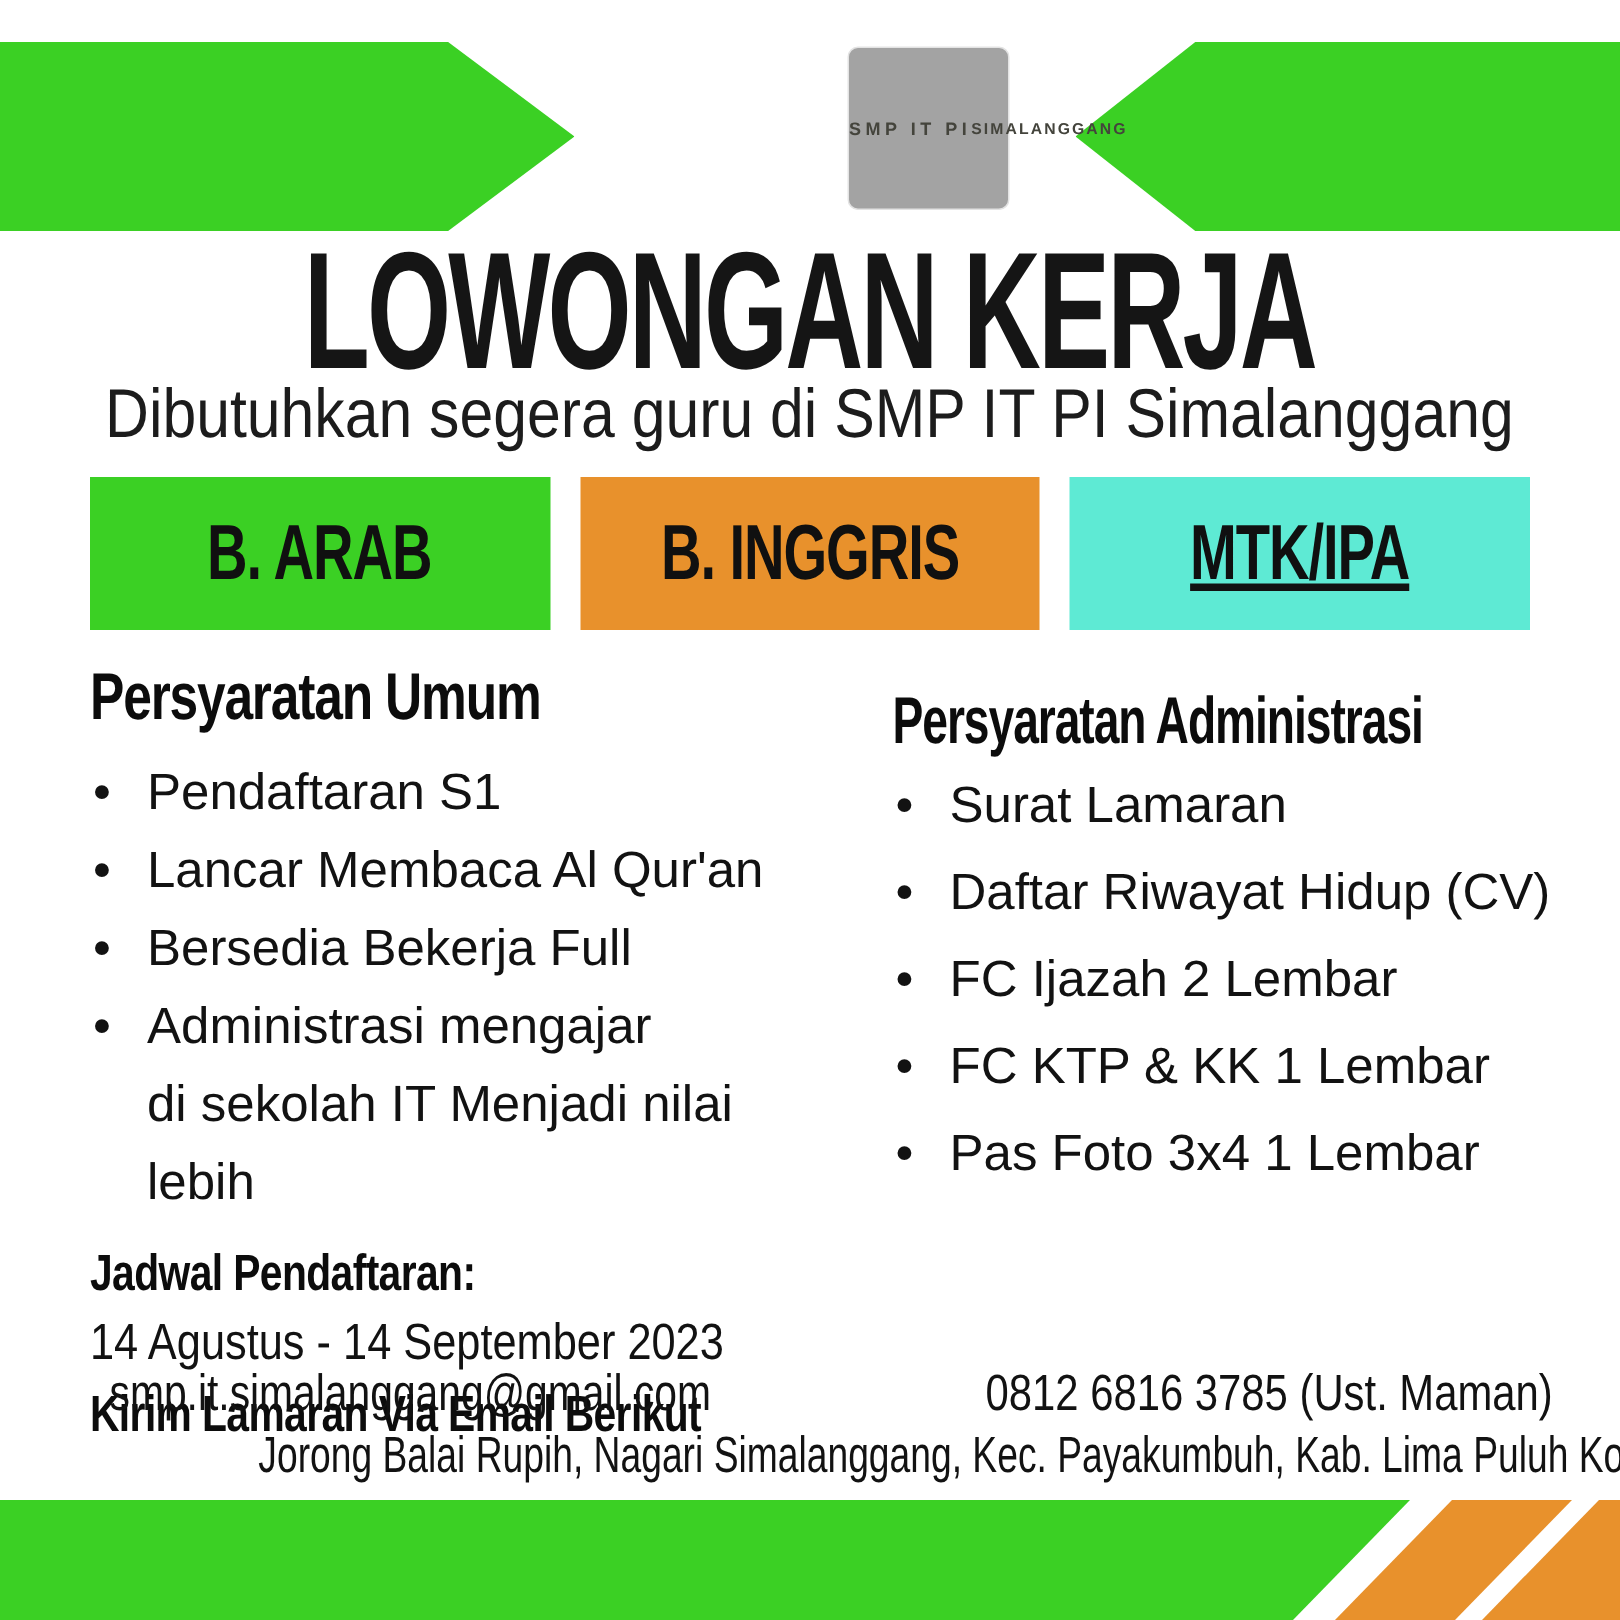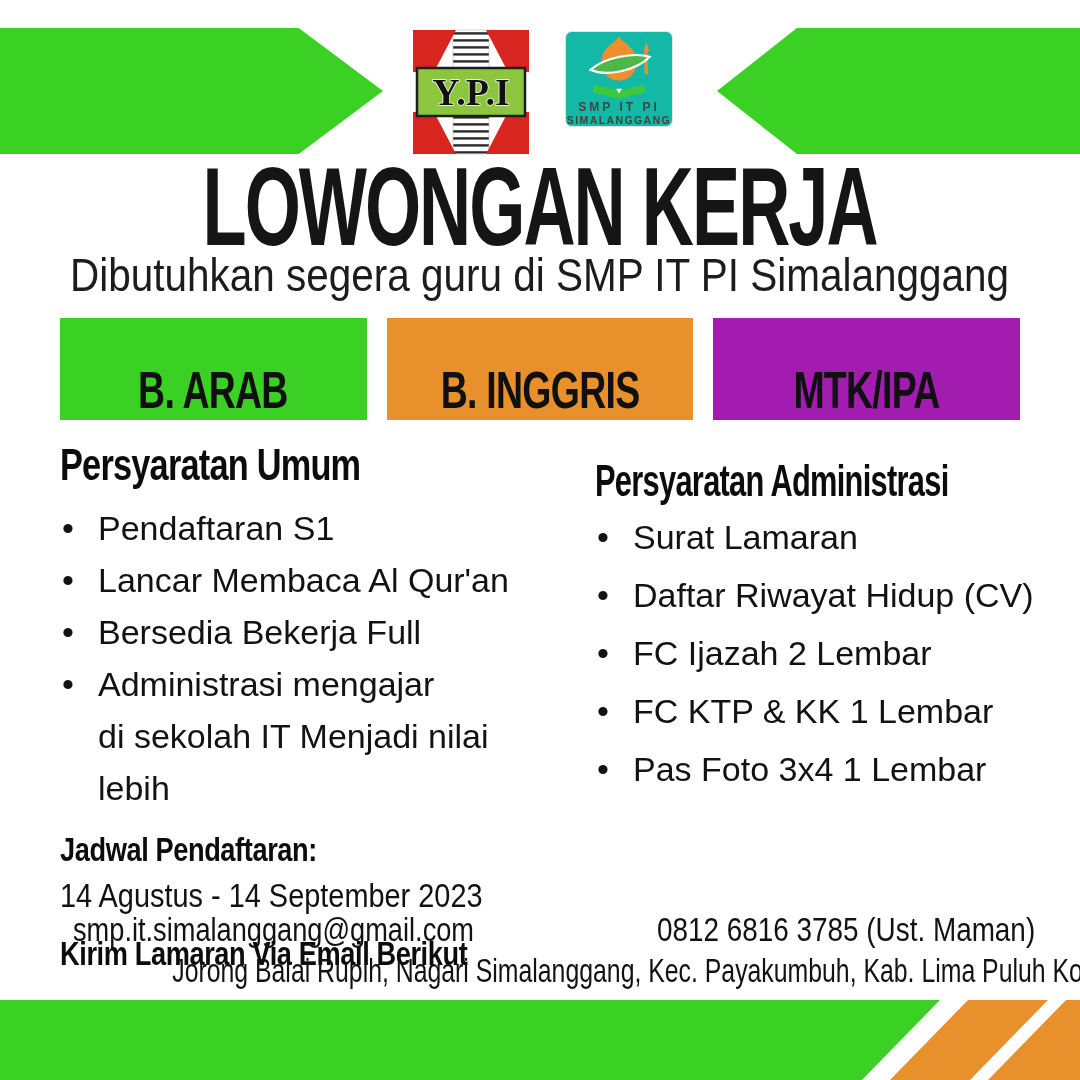--- a/index.html
+++ b/index.html
@@ -13,96 +13,78 @@
     clip-path:polygon(0 0,78% 0,100% 50%,78% 100%,0 100%);}
   .arrow-right{left:717px;top:28px;width:363px;height:126px;
     clip-path:polygon(22% 0,100% 0,100% 100%,22% 100%,0 50%);}
   .band-box{left:0;top:1000px;width:1080px;height:80px;}
   .band-green{clip-path:polygon(0 0,940px 0,862px 100%,0 100%);}
   .stripe-o1{clip-path:polygon(968px 0,1048px 0,970px 100%,890px 100%);}
   .stripe-o2{clip-path:polygon(1066px 0,1230px 0,1152px 100%,988px 100%);}
 
   
   .ypi-logo{left:410px;top:28px;width:122px;height:128px;}
-  .smp-card{left:565px;top:31px;width:108px;height:96px;background:#14b8a6;
+  .smp-card{left:565px;top:31px;width:108px;height:109px;background:#a3a3a3;
     border:1px solid #e3e3e3;border-radius:7px;box-sizing:border-box;
-    display:flex;flex-direction:column;align-items:center;}
+    display:flex;flex-direction:row;align-items:center;}
   .smp-name{font-weight:700;font-size:12px;letter-spacing:3px;color:#44443c;margin-top:1px;white-space:nowrap;}
   .smp-sub{font-weight:700;font-size:10.5px;letter-spacing:1.4px;color:#44443c;white-space:nowrap;}
 
   
   .cond{display:inline-block;white-space:pre;}
   .oL{transform-origin:left center;}
   .oC{transform-origin:center center;}
   .oR{transform-origin:right center;}
 
   
   .title-wrap{left:0;top:152px;width:1080px;text-align:center;}
   .title{font-weight:700;font-size:111px;line-height:1;letter-spacing:-3px;
     transform:scaleX(.65);color:#151515;}
   .subtitle-wrap{left:0;top:250px;width:1080px;text-align:center;}
   .subtitle{font-size:46px;line-height:1.1;transform:scaleX(.88);color:#1c1c1c;}
 
   
   .positions{left:60px;top:318px;width:960px;height:102px;display:flex;gap:20px;}
-  .pos-btn{flex:1;display:flex;align-items:flex-end;justify-content:center;}
+  .pos-btn{flex:1;display:flex;align-items:center;justify-content:center;}
   .pos-label{font-weight:700;font-size:52px;transform:scaleX(.72);color:#101010;letter-spacing:-1px;}
 
   
   .col-left{left:60px;top:442px;width:510px;}
   .col-right{left:595px;top:458px;width:465px;}
   .sec-head{font-weight:700;font-size:44px;line-height:1.04;letter-spacing:-1px;
     transform:scaleX(.78);color:#0c0c0c;margin:0;}
   .sec-head.tight{transform:scaleX(.70);}
   ul.req{list-style:none;margin:14px 0 0 0;padding:0;font-size:34px;}
   ul.req li{position:relative;padding-left:38px;white-space:pre-line;}
   ul.req li::before{content:"\2022";position:absolute;left:2px;top:0;}
   .left-list li{line-height:52px;}
   .right-list li{line-height:38px;margin-bottom:20px;}
 
   .mini-head{font-weight:700;font-size:34px;letter-spacing:-0.5px;
     transform:scaleX(.8);color:#0c0c0c;margin:0;}
-  .dates{font-size:34px;margin:7px 0 19px 0;}
+  .dates{font-size:34px;margin:7px 0 9px 0;}
   .dates .cond{transform:scaleX(.85);}
   .jadwal{margin-top:16px;}
 
   
   .contact-row{left:60px;top:908px;width:975px;display:flex;justify-content:flex-end;
     font-size:34px;line-height:42px;}
   .contact-row .email{transform:scaleX(.80);}
   .contact-row .phone{transform:scaleX(.82);}
   .address-wrap{left:0;top:950px;width:1080px;text-align:center;font-size:34px;line-height:40px;}
   .address-wrap .cond{transform:scaleX(.73);}
 </style>
 </head>
 <body>
 
 <div id="poster">
 
   <div class="abs arrow-left" style="background: rgb(59, 208, 36);"></div>
   <div class="abs arrow-right" style="background: rgb(59, 208, 36);"></div>
 
-  <div class="abs ypi-logo">
-    <svg width="122" height="128" viewBox="0 0 122 128">
-      <defs>
-        <pattern id="stripes" width="8" height="7" patternUnits="userSpaceOnUse">
-          <rect width="8" height="7" fill="#ffffff"></rect>
-          <rect y="4.2" width="8" height="2.4" fill="#2b2b2b"></rect>
-        </pattern>
-      </defs>
-      <rect x="43" y="2" width="36" height="42" fill="url(#stripes)" stroke="#bbb" stroke-width="0.6"></rect>
-      <rect x="43" y="84" width="36" height="42" fill="url(#stripes)" stroke="#bbb" stroke-width="0.6"></rect>
-      <polygon points="3,2 46,2 24,44 3,44" fill="#d8251f"></polygon>
-      <polygon points="76,2 119,2 119,44 98,44" fill="#d8251f"></polygon>
-      <polygon points="3,84 24,84 46,126 3,126" fill="#d8251f"></polygon>
-      <polygon points="98,84 119,84 119,126 76,126" fill="#d8251f"></polygon>
-      <rect x="7" y="40" width="108" height="48" stroke="#1d1d1d" stroke-width="2.5" fill="#8cc63e"></rect>
-      <text x="61" y="77" text-anchor="middle" font-family="Liberation Serif, serif" font-weight="700" font-size="38" fill="#111" stroke="#ffffff" stroke-width="1.4" paint-order="stroke">Y.P.I</text>
-    </svg>
-  </div>
 
   <div class="abs smp-card">
     <svg width="106" height="92" viewBox="0 0 106 92">
       <path d="M53,6 C48,16 29,20 29,42 C29,57 40,67 53,67 C66,67 77,57 77,42 C77,20 58,16 53,6 Z" fill="#ee8f2e"></path>
       <rect x="88" y="26" width="4.5" height="32" fill="#ee8f2e"></rect>
       <polygon points="86.5,26 94.5,26 90.5,14" fill="#ee8f2e"></polygon>
       <path d="M89,11 L90.5,5 L92,11 Z" fill="#4cb847"></path>
       <path d="M14,52 C34,34 74,28 95,34 C78,52 38,62 14,52 Z" stroke="#ffffff" stroke-width="3" fill="#4cb847"></path>
       <path d="M18,72 L50,80 L53,77 L56,80 L88,72 L88,83 L53,92 L18,83 Z" fill="#3dc93f"></path>
       <polygon points="49,78 57,78 53,84" fill="#ffffff"></polygon>
@@ -118,21 +100,21 @@
     <span class="cond oC subtitle">Dibutuhkan segera guru di SMP IT PI Simalanggang</span>
   </div>
 
   <div class="abs positions">
     <div class="pos-btn" style="background: rgb(59, 208, 36);">
       <span class="cond oC pos-label">B. ARAB</span>
     </div>
     <div class="pos-btn" style="background: rgb(232, 145, 44);">
       <span class="cond oC pos-label">B. INGGRIS</span>
     </div>
-    <div class="pos-btn" style="background: #a21caf;">
+    <div class="pos-btn" style="background: #5eead4; text-decoration: underline;">
       <span class="cond oC pos-label">MTK/IPA</span>
     </div>
   </div>
 
   <div class="abs col-left">
     <h2 class="sec-head oL cond">Persyaratan Umum</h2>
     <ul class="req left-list">
       <li>Pendaftaran S1</li>
       <li>Lancar Membaca Al Qur'an</li>
       <li>Bersedia Bekerja Full</li>

